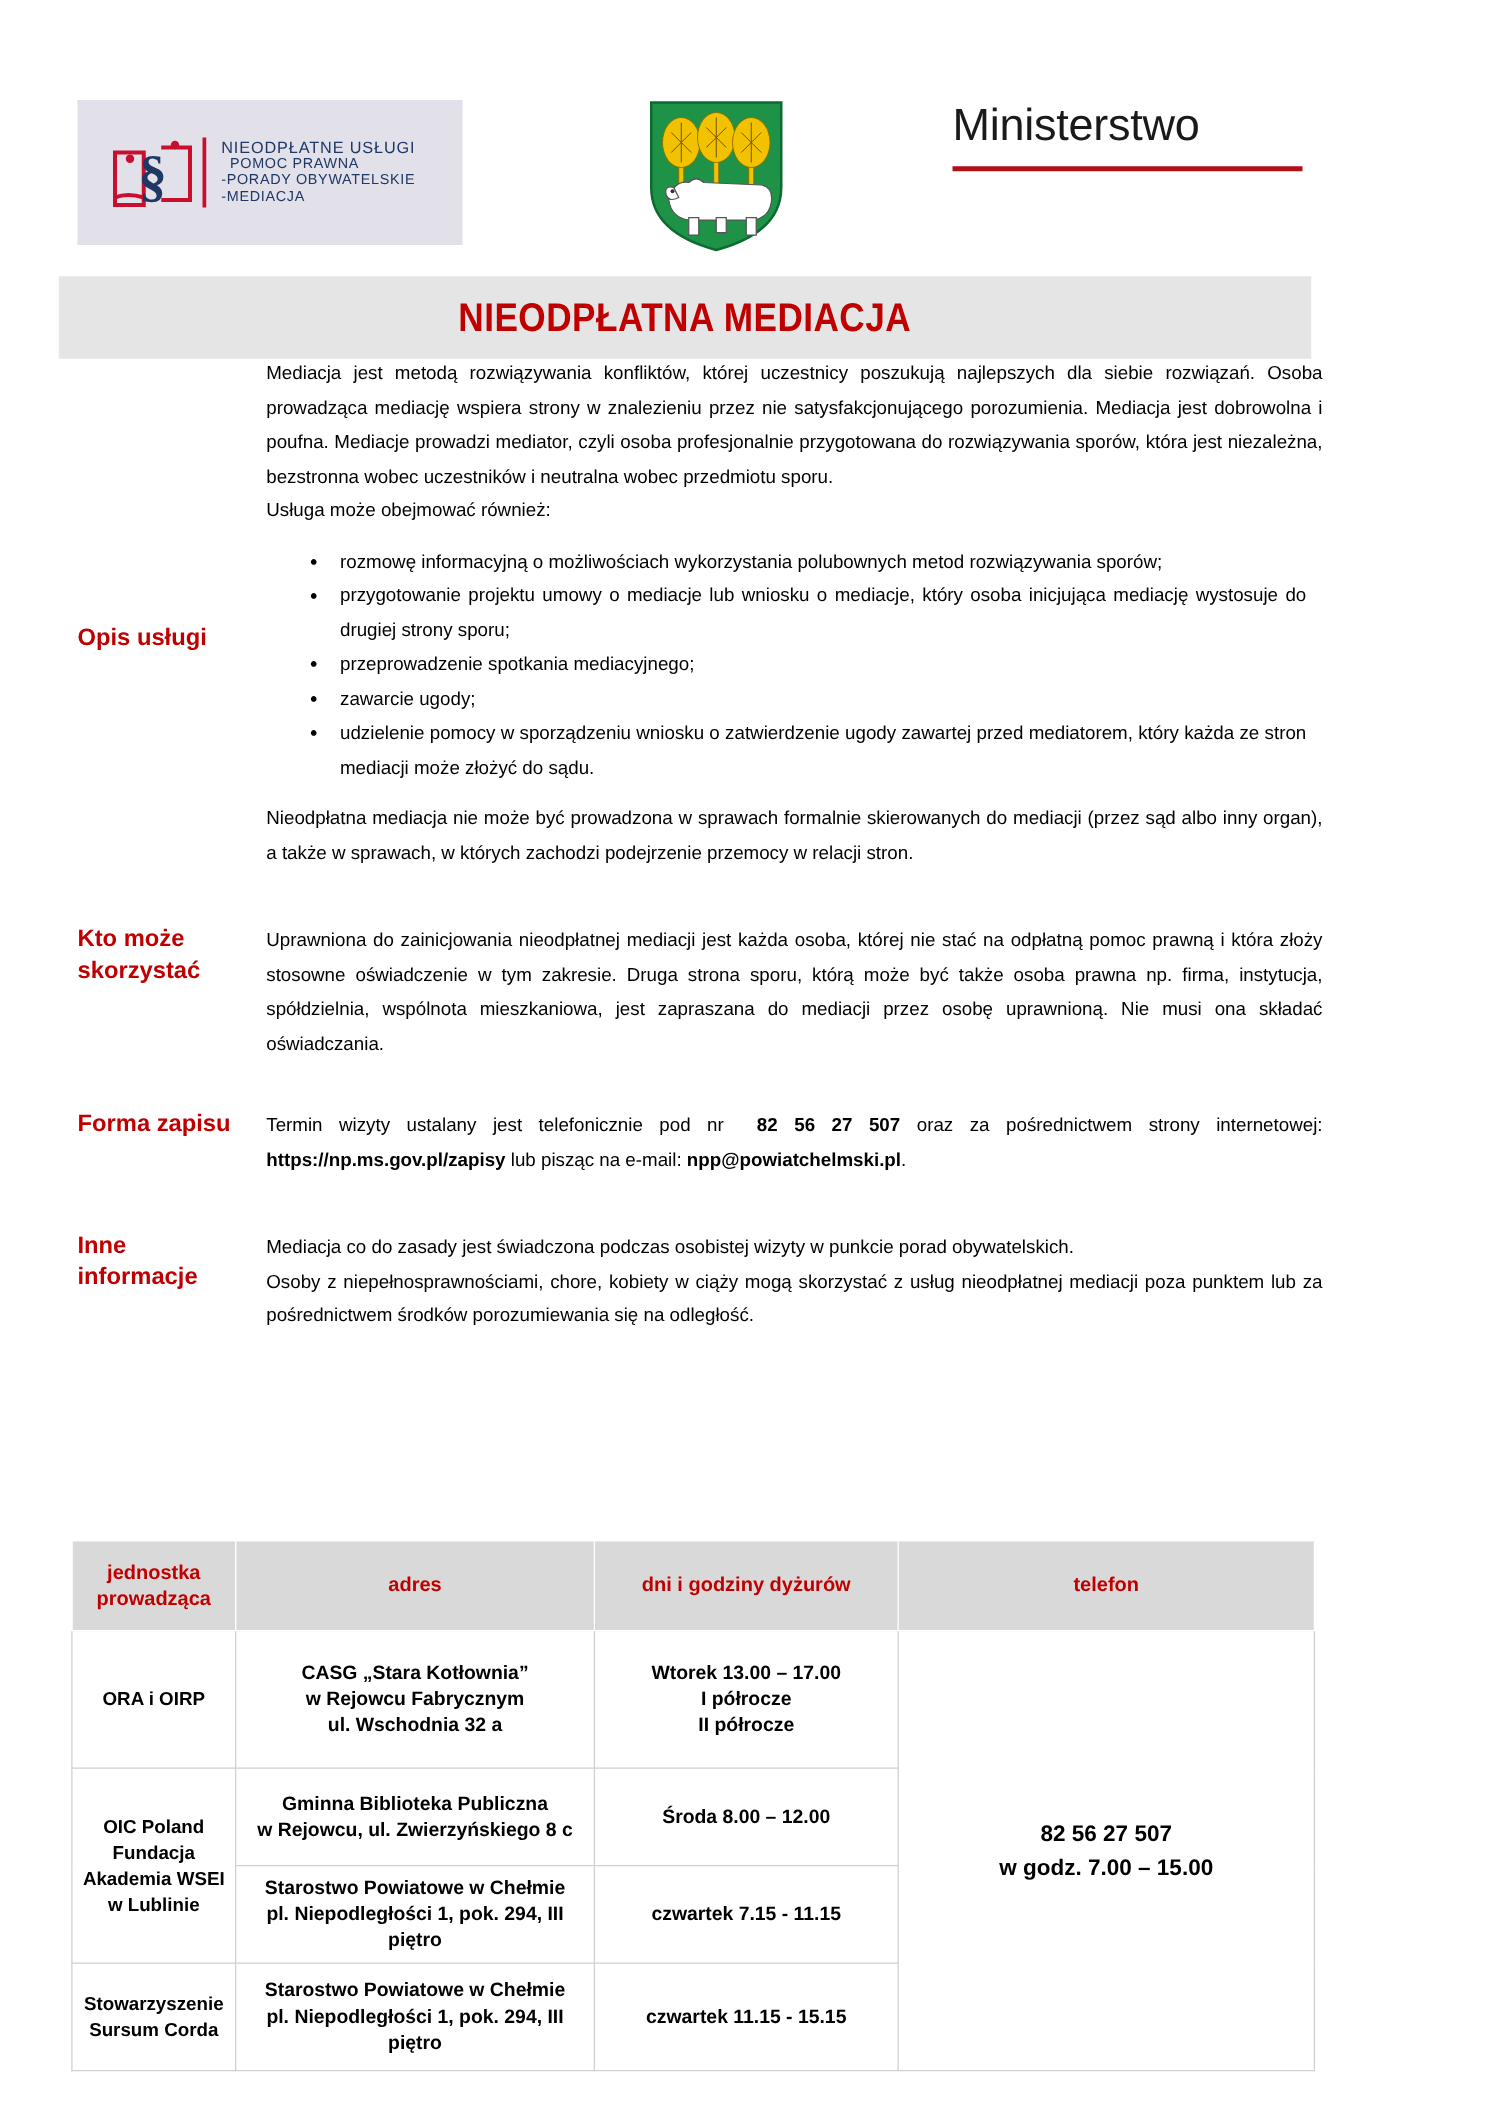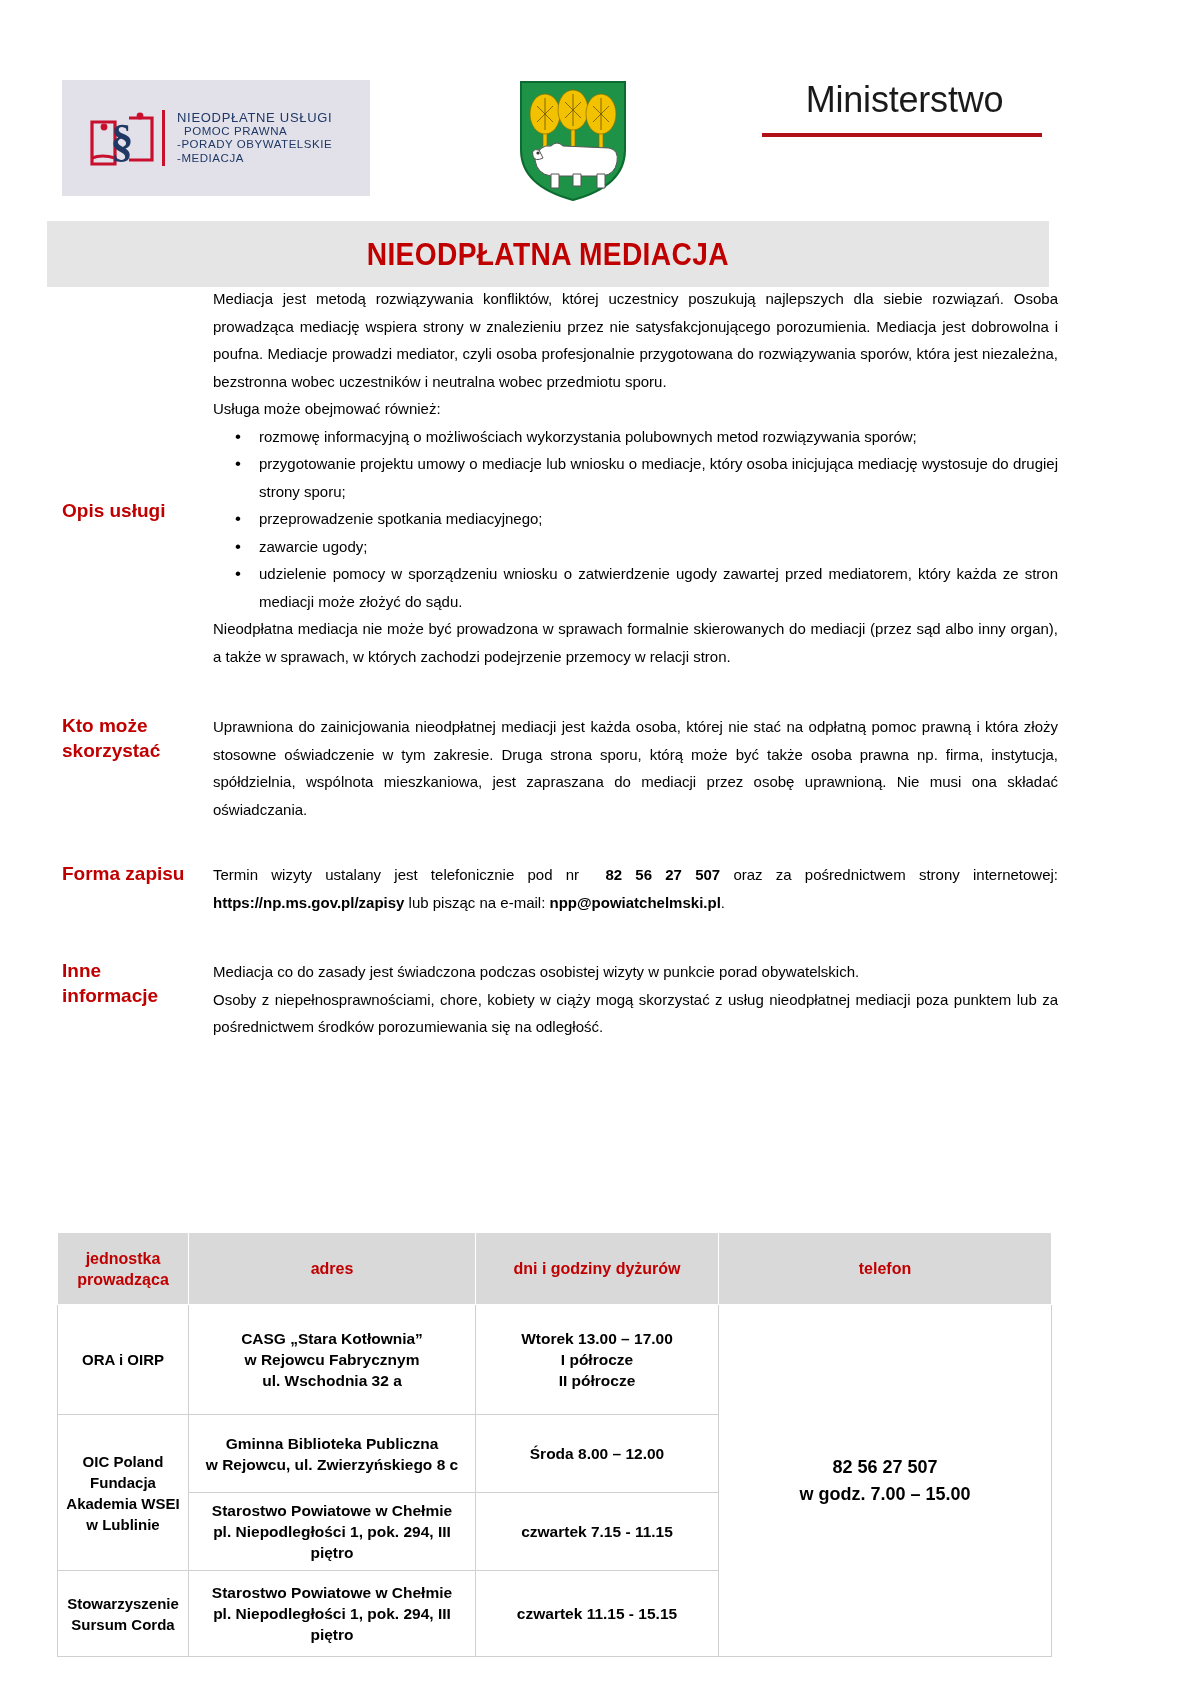--- a/index.html
+++ b/index.html
@@ -59,21 +59,20 @@
   .crest {
     position: absolute;
     left: 517px; top: 78px;
     width: 112px; height: 124px;
   }
 
   .logo-ms {
     position: absolute;
     left: 762px; top: 78px;
     width: 285px;
-    text-align: center;
   }
   .logo-ms-line {
     font-size: 36px;
     line-height: 43px;
     color: #1a1a1a;
     letter-spacing: -0.2px;
   }
   .logo-ms-rule {
     margin-top: 12px;
     width: 280px; height: 4px;
@@ -122,21 +121,21 @@
     width: 845px;
     flex: 0 0 845px;
     font-size: 15px;
     line-height: 27.5px;
     text-align: justify;
     transform-origin: left top;
   }
   .text-col p { margin: 0; }
 
   ul.bullets {
-    margin: 0;
+    margin: 13px;
     padding: 0 0 0 46px;
     list-style: none;
   }
   ul.bullets li {
     position: relative;
     text-align: justify;
     padding-left: 0;
     margin: 0;
   }
   ul.bullets li::before {

